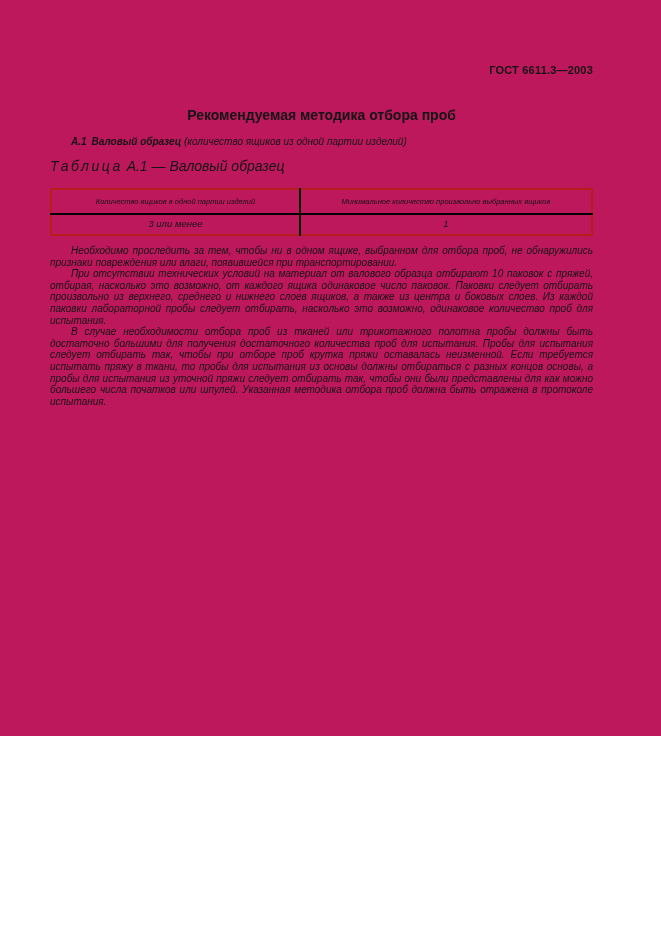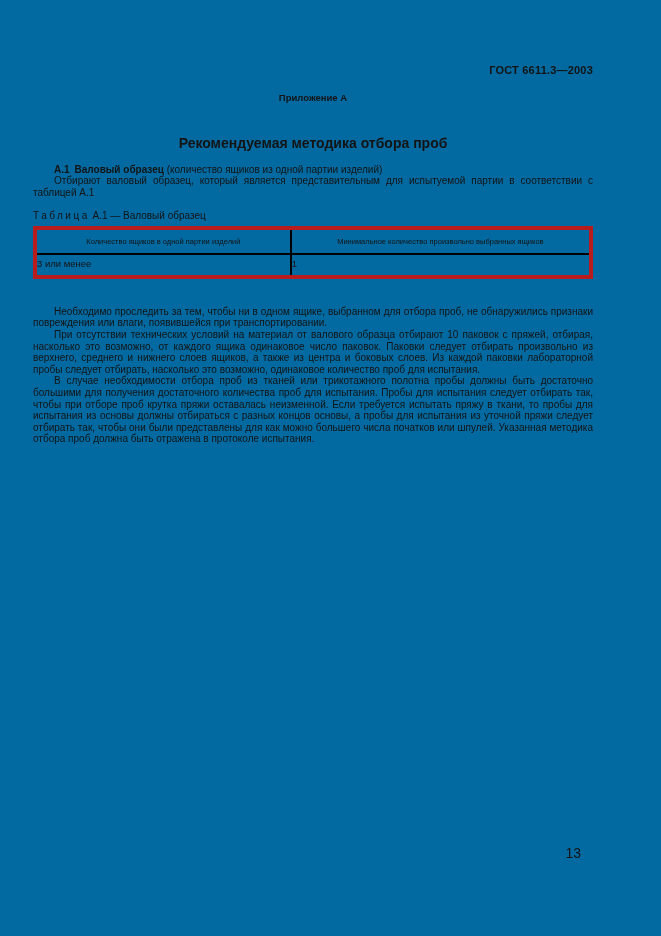--- a/index.html
+++ b/index.html
@@ -6,23 +6,23 @@
   * { margin:0; padding:0; box-sizing:border-box; }
   html, body { background:#ffffff; }
   body {
     width:661px; height:936px;
     font-family:"Liberation Sans", sans-serif;
     color:#141414;
     -webkit-font-smoothing:antialiased;
   }
   .page {
     position:relative;
-    width:661px; height:936px;
-    background:#0369a1;
-    padding:64px 68px 0 33px;
+    width:661px; height:736px;
+    background:#be185d;
+    padding:64px 68px 0 50px;
     overflow:hidden;
   }
   .doc-code {
     text-align:right;
     font-weight:700;
     font-size:11px;
     letter-spacing:0.2px;
   }
   .annex {
     margin-top:16px;
@@ -36,85 +36,84 @@
     text-align:center;
     font-weight:700;
     font-size:14px;
     line-height:13px;
   }
   .body-text {
     margin-top:14px;
     font-size:10px;
     line-height:11.6px;
     text-align:justify;
+    font-style:italic;
   }
   .para { text-indent:21px; }
   .sec-num { font-weight:700; padding-right:5px; }
   .sec-heading { font-weight:700; }
   .table-caption {
     margin-top:13px;
-    font-size:10px;
+    font-size:14px;
     line-height:10px;
     text-align:left;
     text-indent:0;
   }
   .caption-word { letter-spacing:2.5px; }
   table.a1 {
     width:100%;
-    margin-top:5px;
+    margin-top:17px;
     border-collapse:collapse;
-    border:4px solid #b91c1c;
+    border:2px solid #b91c1c;
   }
   table.a1 th {
     width:46%;
     font-weight:400;
     font-size:7.5px;
     line-height:9px;
     padding:7px 8px;
     border-bottom:2px solid #000;
     text-align:center;
     vertical-align:middle;
   }
   table.a1 th + th { width:54%;border-radius:12px; }
   table.a1 th:first-child,
   table.a1 td:first-child { border-right:2px solid #000; }
   table.a1 td {
-    text-align:left;
+    text-align:center;
     font-size:9.5px;
     line-height:11.5px;
     padding:0;
   }
   table.a1 tbody tr:first-child td { padding-top:3px; }
   table.a1 tbody tr:last-child td { padding-bottom:5px; }
-  .after-table { margin-top:27px; }
+  .after-table { margin-top:9px; }
   .page-number {
     position:absolute;
     top:845px;
     right:80px;
     font-size:14px;
   }
 </style>
 </head>
 <body>
 
 <div class="page">
 
   <div class="doc-code">ГОСТ 6611.3—2003</div>
 
   <div class="annex">
-    <div>Приложение А</div>
   </div>
 
   <div class="main-title">Рекомендуемая методика отбора проб</div>
 
   <div class="body-text">
 
     <p class="para"><span class="sec-num">А.1</span><span class="sec-heading">Валовый образец</span> <span>(количество ящиков из одной партии изделий)</span></p>
 
-    <p class="para">Отбирают валовый образец, который является представительным для испытуемой партии в соответствии с таблицей А.1</p>
 
     <p class="table-caption"><span class="caption-word">Таблица</span> <span>А.1 — Валовый образец</span></p>
 
     <table class="a1">
       <thead>
         <tr>
           <th>Количество ящиков в одной партии изделий</th>
           <th>Минимальное количество произвольно выбранных ящиков</th>
         </tr>
       </thead>

